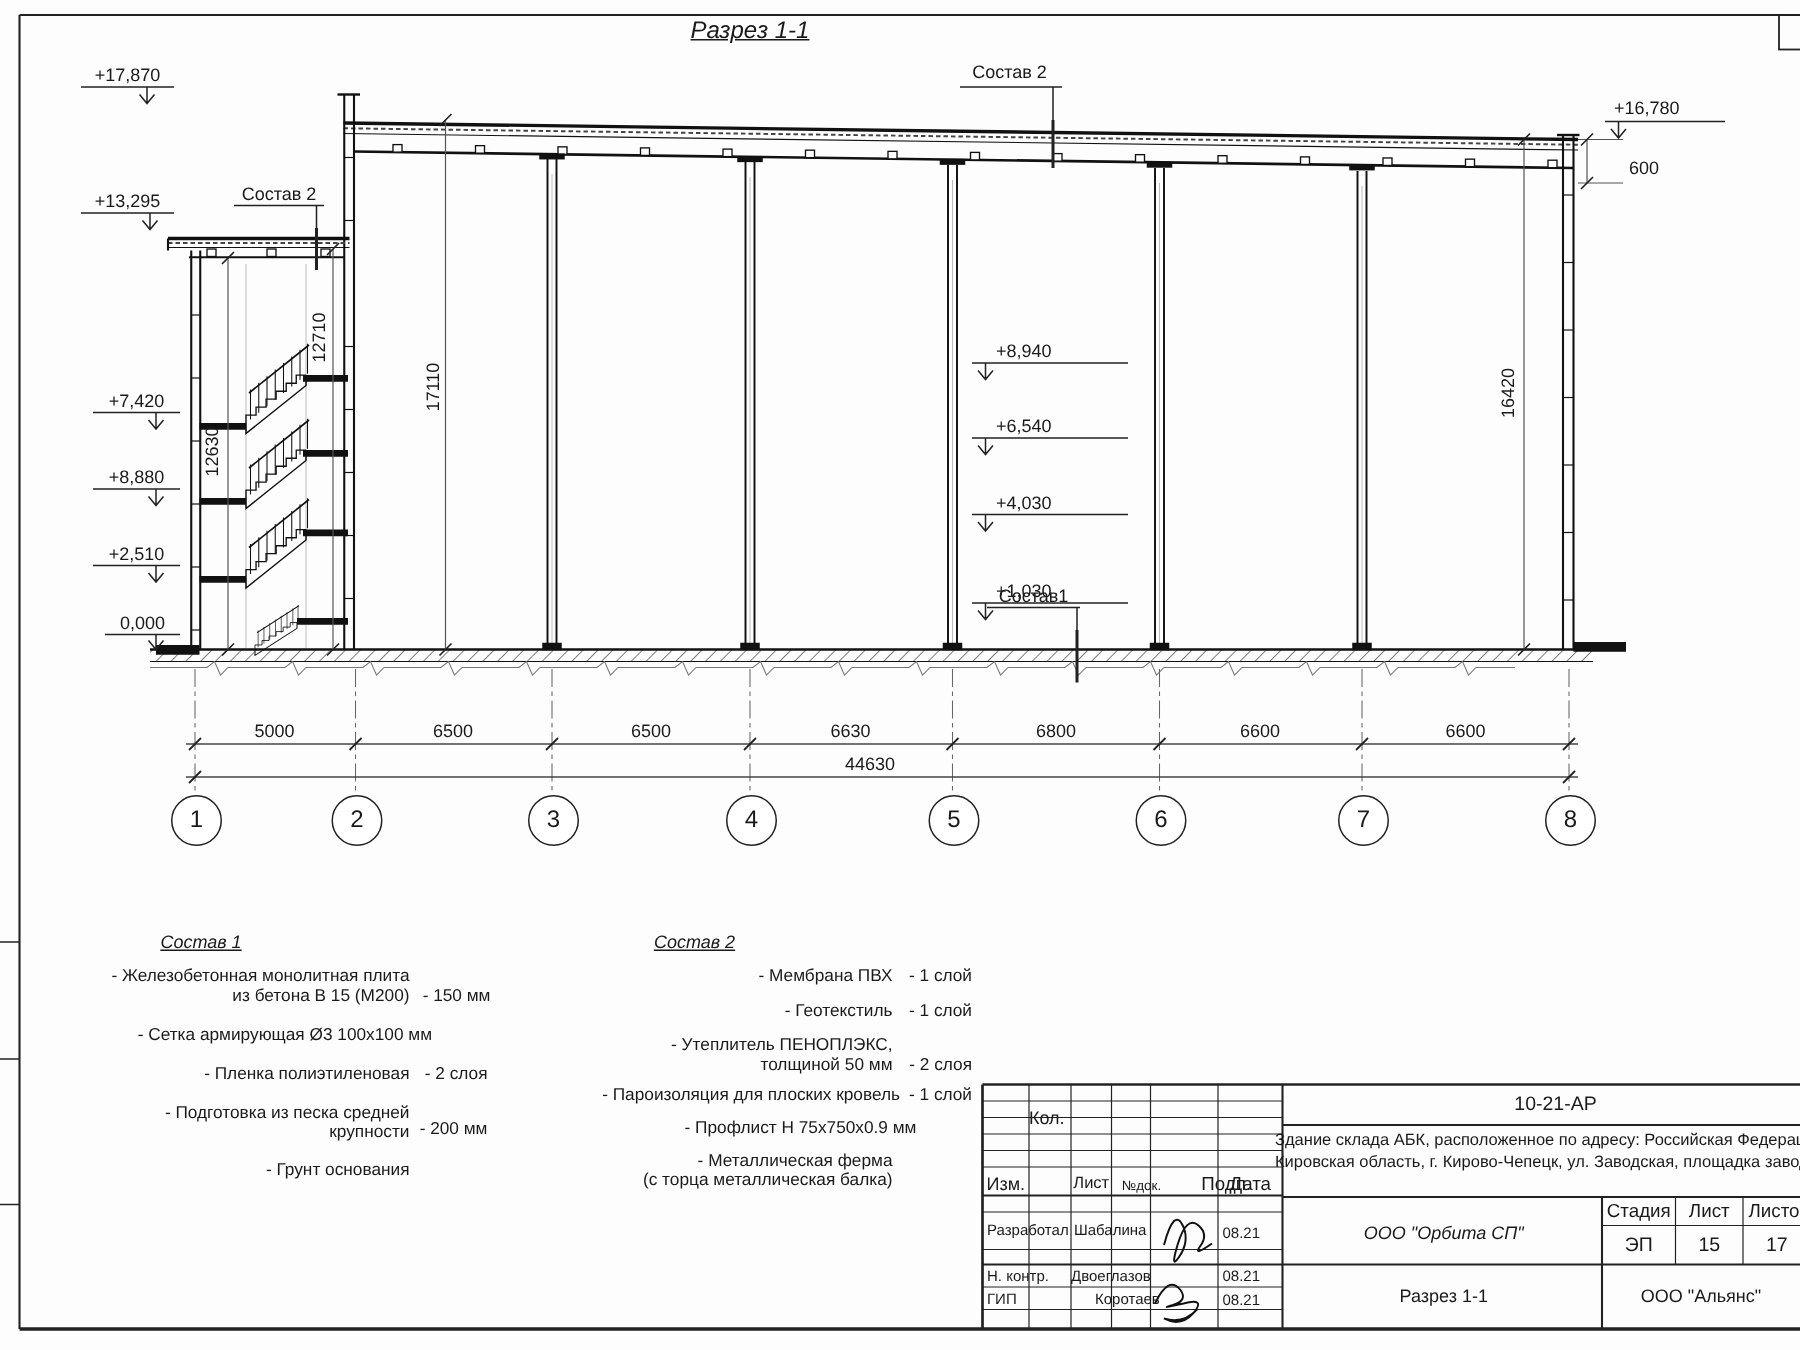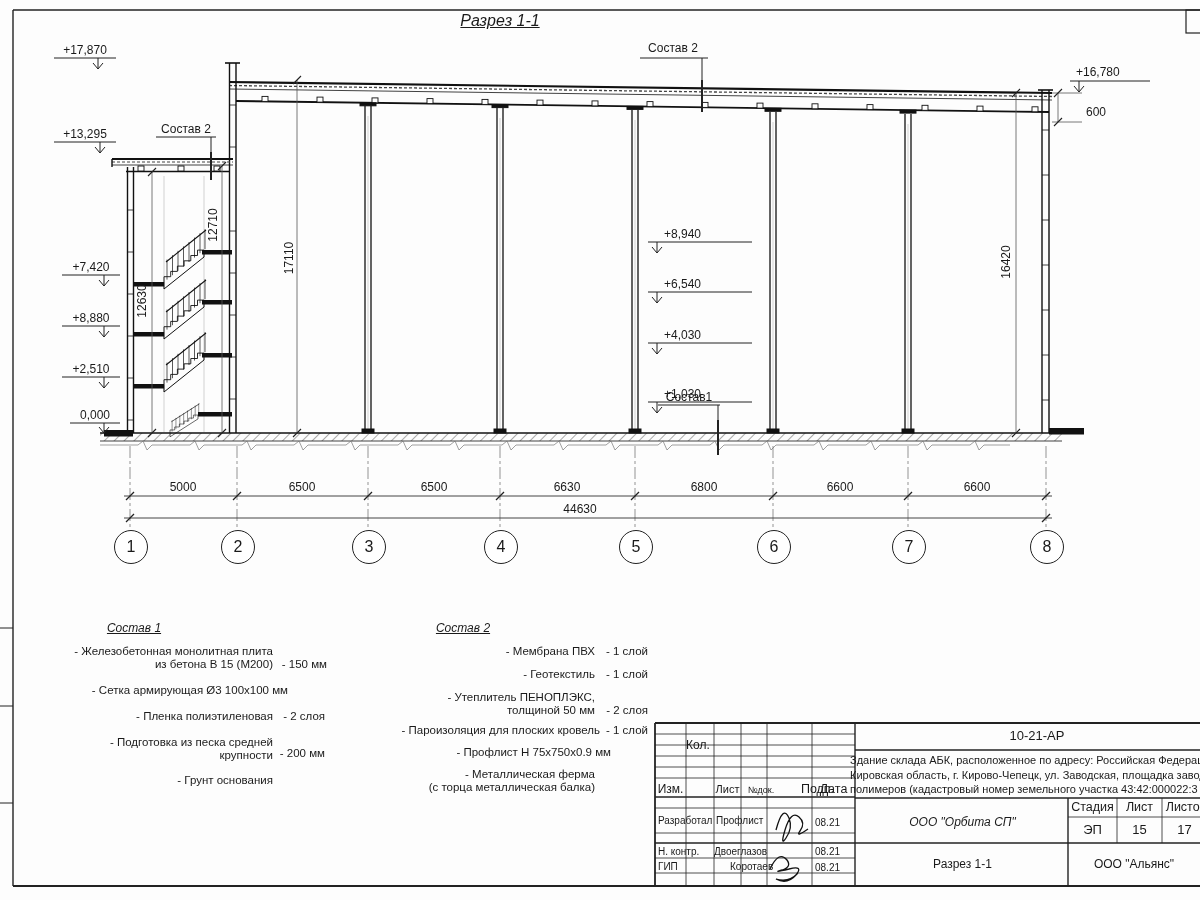--- a/index.html
+++ b/index.html
@@ -360,31 +360,30 @@
 <div class="comp t" style="left:390px;top:724px;width:210px;">- Пароизоляция для плоских кровель</div>
 <div class="comp t" style="left:596px;top:724px;width:52px;">- 1 слой</div>
 <div class="comp t" style="left:390px;top:746px;width:205px;margin-left:16px;">- Профлист Н 75х750х0.9 мм</div>
 <div class="comp t" style="left:390px;top:768px;width:205px;">- Металлическая ферма
 (с торца металлическая балка)</div>
 
 <div class="t c" style="left:957px;top:729px;width:160px;font-size:13px;">10-21-АР</div>
 <div class="desc-clip">
   <div>Здание склада АБК, расположенное по адресу: Российская Федерация,</div>
   <div>Кировская область, г. Кирово-Чепецк, ул. Заводская, площадка завода</div>
-  <div>полимеров (кадастровый номер земельного участка 43:42:000022:3</div>
 </div>
 <div class="t c" style="left:655px;top:783px;width:31px;">Изм.</div>
 <div class="t c" style="left:686px;top:739px;width:16px;">Кол.</div>
 <div class="t c" style="left:714px;top:783px;width:27px;font-size:11px;">Лист</div>
 <div class="t c tiny" style="left:741px;top:785px;width:40px;">№док.</div>
 <div class="t c" style="left:767px;top:783px;width:45px;font-size:12.5px;padding-left:28px;">Подп.</div>
 <div class="t c" style="left:812px;top:783px;width:43px;font-size:12.5px;">Дата</div>
 
 <div class="t small" style="left:658px;top:815px;">Разработал</div>
-<div class="t small" style="left:716px;top:815px;">Профлист</div>
+<div class="t small" style="left:716px;top:815px;">Шабалина</div>
 <div class="t small" style="left:815px;top:817px;">08.21</div>
 <div class="t small" style="left:658px;top:846px;">Н. контр.</div>
 <div class="t small" style="left:714px;top:846px;">Двоеглазов</div>
 <div class="t small" style="left:815px;top:846px;">08.21</div>
 <div class="t small" style="left:658px;top:861px;">ГИП</div>
 <div class="t small" style="left:716px;top:861px;margin-left:14px;">Коротаев</div>
 <div class="t small" style="left:815px;top:862px;">08.21</div>
 
 <div class="t it c" style="left:860px;top:816px;width:205px;">ООО "Орбита СП"</div>
 <div class="t c" style="left:1068px;top:801px;width:49px;font-size:12.5px;">Стадия</div>

